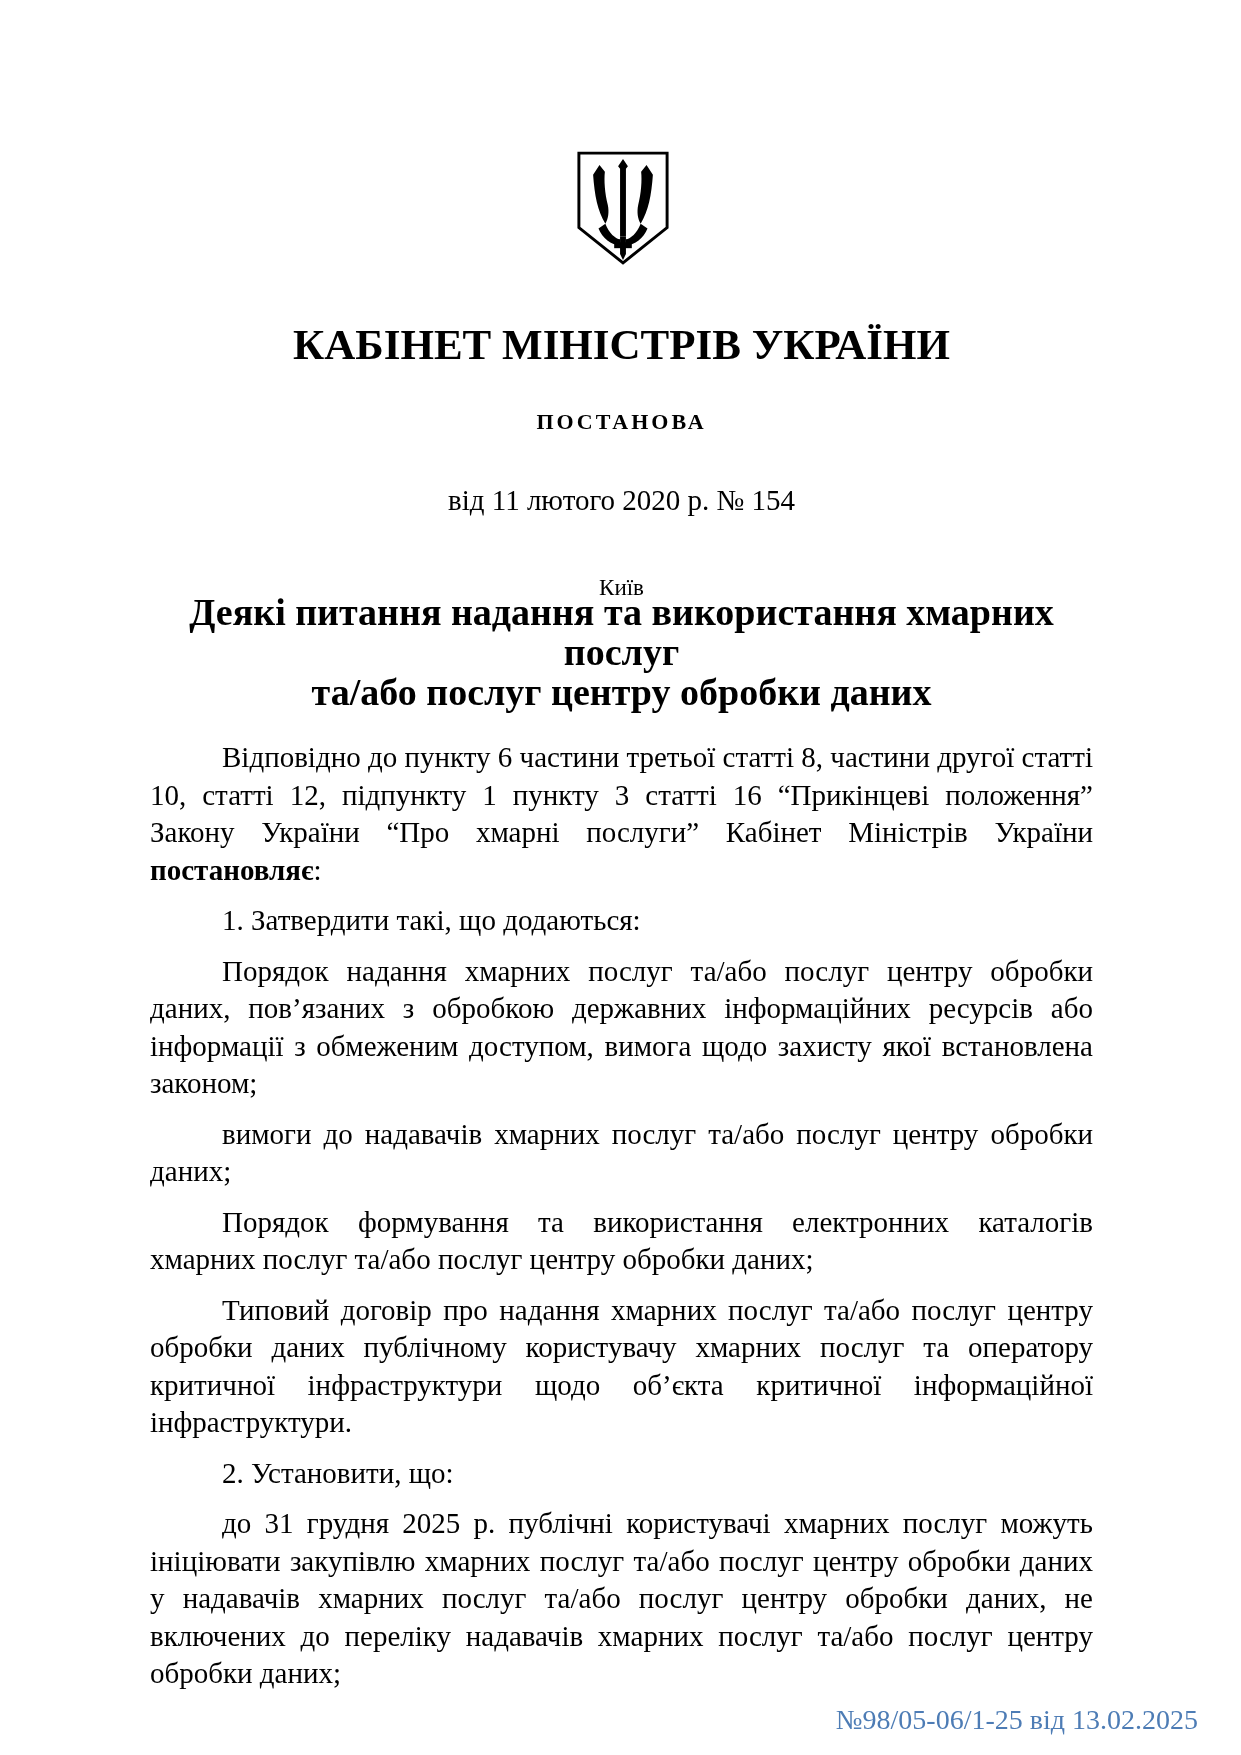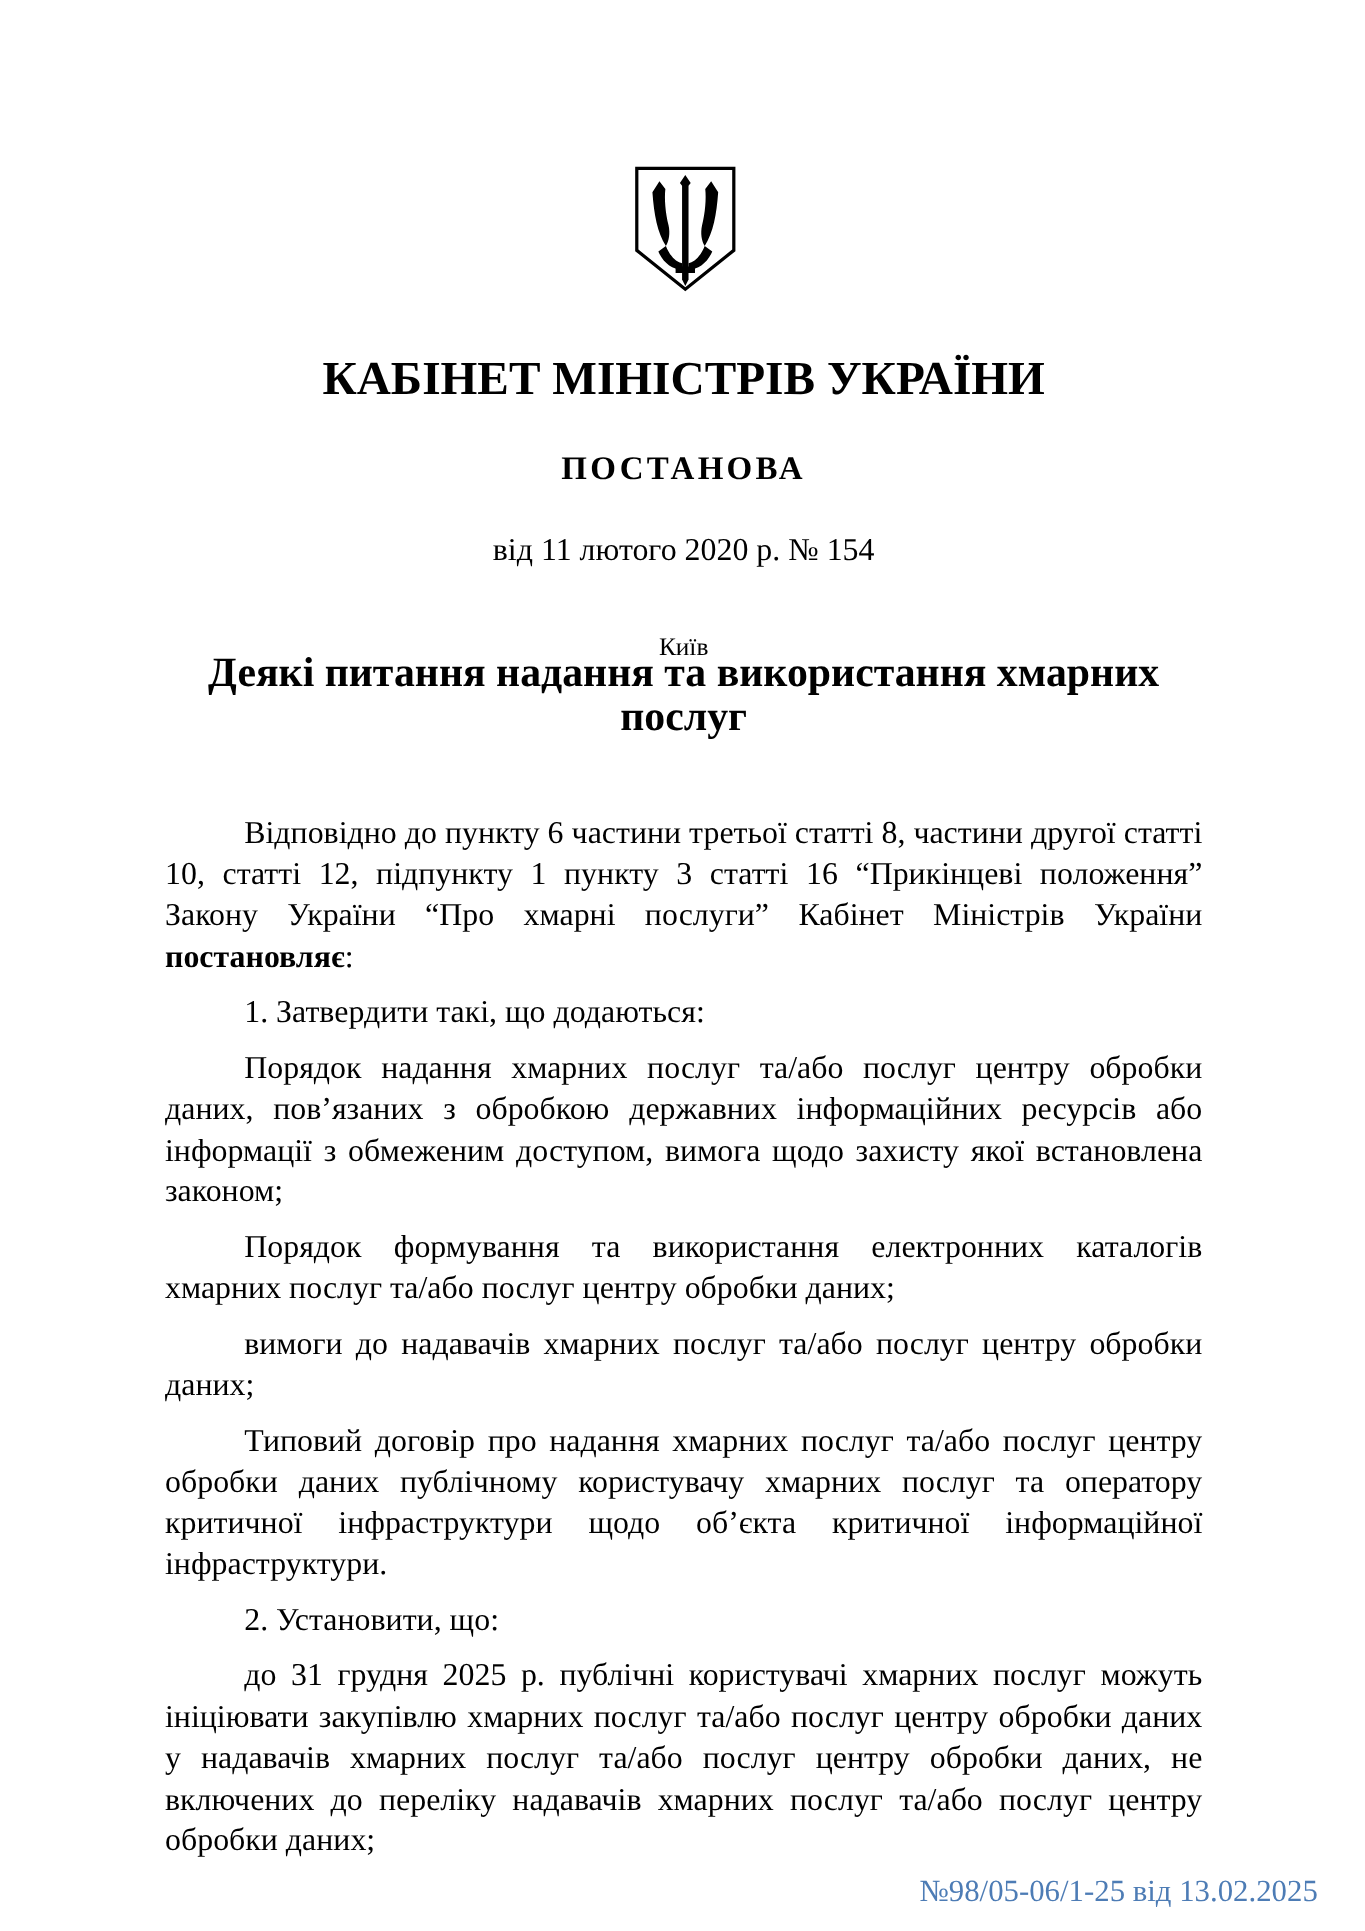--- a/index.html
+++ b/index.html
@@ -29,21 +29,21 @@
   }
   .issuer {
     top: 320px;
     font-size: 43px;
     font-weight: bold;
     letter-spacing: 0px;
     white-space: nowrap;
   }
   .doc-type {
     top: 409px;
-    font-size: 30px;
+    font-size: 22px;
     font-weight: bold;
     letter-spacing: 3px;
   }
   .date-line {
     top: 484px;
     font-size: 29px;
   }
   .city {
     top: 551px;
     font-size: 23px;
@@ -99,28 +99,29 @@
   <div class="center-block issuer">КАБІНЕТ МІНІСТРІВ УКРАЇНИ</div>
 
   <div class="center-block doc-type">ПОСТАНОВА</div>
 
   <div class="center-block date-line">від 11 лютого 2020 р. № 154</div>
 
   <div class="center-block city">Київ</div>
 
   <div class="center-block subject">
     <div>Деякі питання надання та використання хмарних послуг</div>
+    <div>та/або послуг центру обробки даних</div>
   </div>
 
   <div class="doc-body" id="doc-body">
       <p class="para"><span>Відповідно до пункту 6 частини третьої статті 8, частини другої статті 10, статті 12, підпункту 1 пункту 3 статті 16 “Прикінцеві положення” Закону України “Про хмарні послуги” Кабінет Міністрів України </span><span class="b">постановляє</span><span>:</span></p>
       <p class="para"><span>1. Затвердити такі, що додаються:</span></p>
       <p class="para"><span>Порядок надання хмарних послуг та/або послуг центру обробки даних, пов’язаних з обробкою державних інформаційних ресурсів або інформації з обмеженим доступом, вимога щодо захисту якої встановлена законом;</span></p>
+      <p class="para"><span>вимоги до надавачів хмарних послуг та/або послуг центру обробки даних;</span></p>
       <p class="para"><span>Порядок формування та використання електронних каталогів хмарних послуг та/або послуг центру обробки даних;</span></p>
-      <p class="para"><span>вимоги до надавачів хмарних послуг та/або послуг центру обробки даних;</span></p>
       <p class="para"><span>Типовий договір про надання хмарних послуг та/або послуг центру обробки даних публічному користувачу хмарних послуг та оператору критичної інфраструктури щодо об’єкта критичної інформаційної інфраструктури.</span></p>
       <p class="para"><span>2. Установити, що:</span></p>
       <p class="para"><span>до 31 грудня 2025 р. публічні користувачі хмарних послуг можуть ініціювати закупівлю хмарних послуг та/або послуг центру обробки даних у надавачів хмарних послуг та/або послуг центру обробки даних, не включених до переліку надавачів хмарних послуг та/або послуг центру обробки даних;</span></p>
     </div>
 
   <div class="stamp" style="color: rgb(77, 124, 181);">№98/05-06/1-25 від 13.02.2025</div>
 
 </div>
 
 </body></html>

